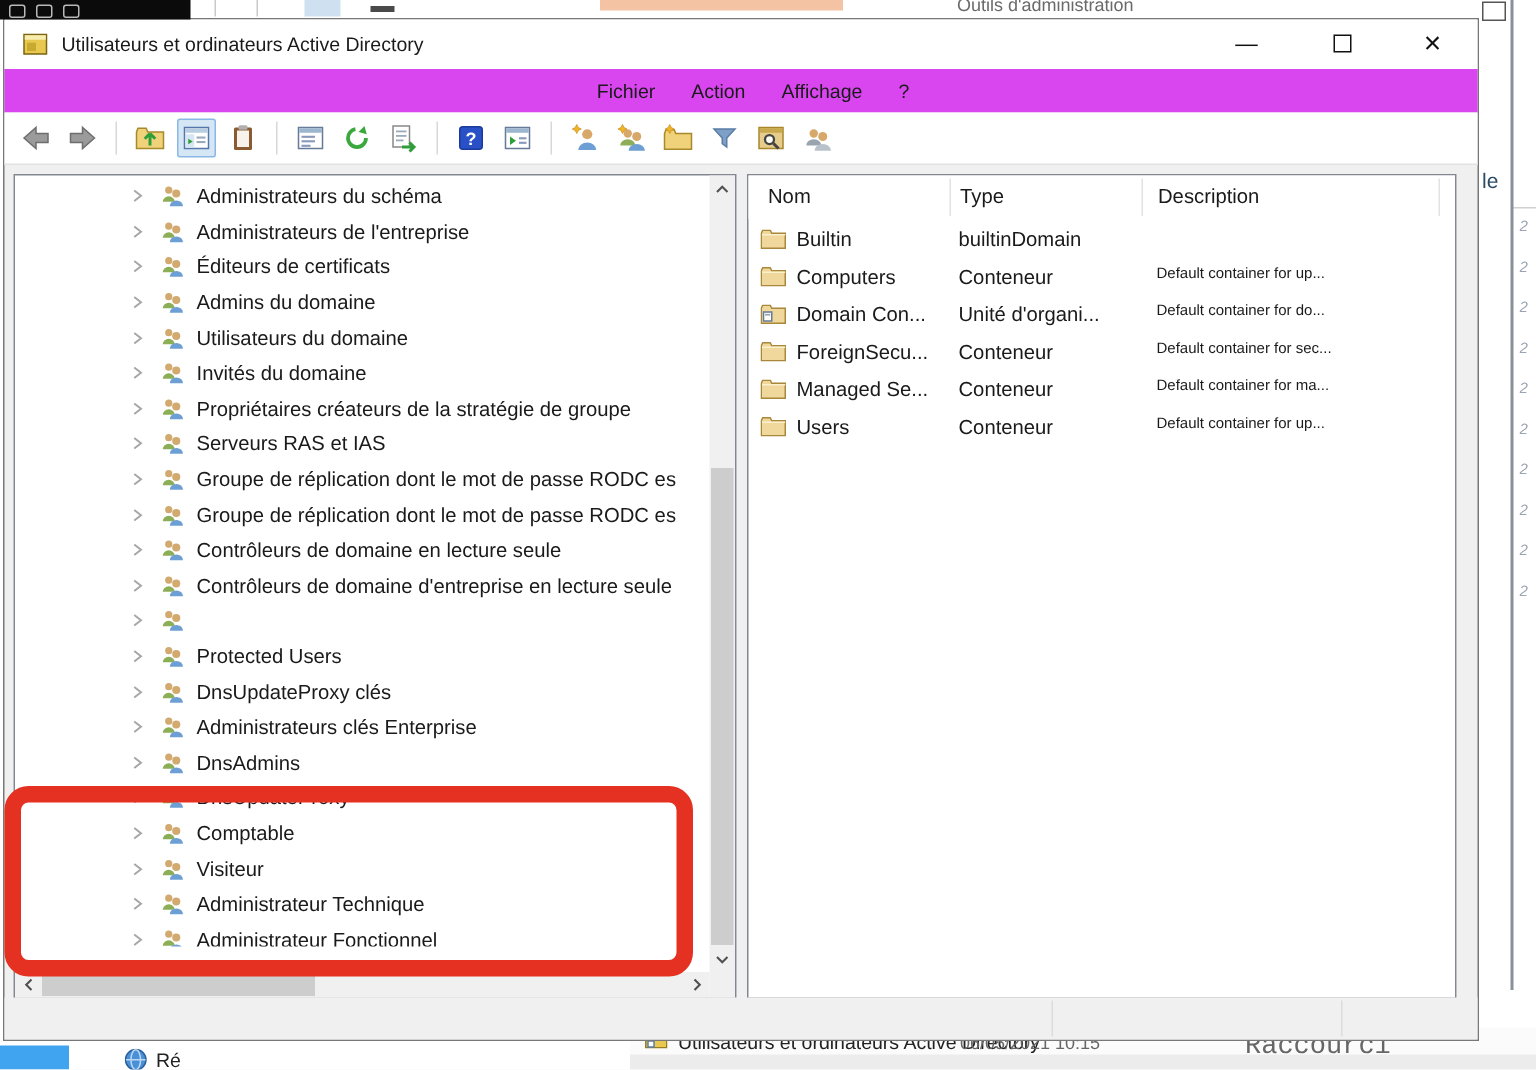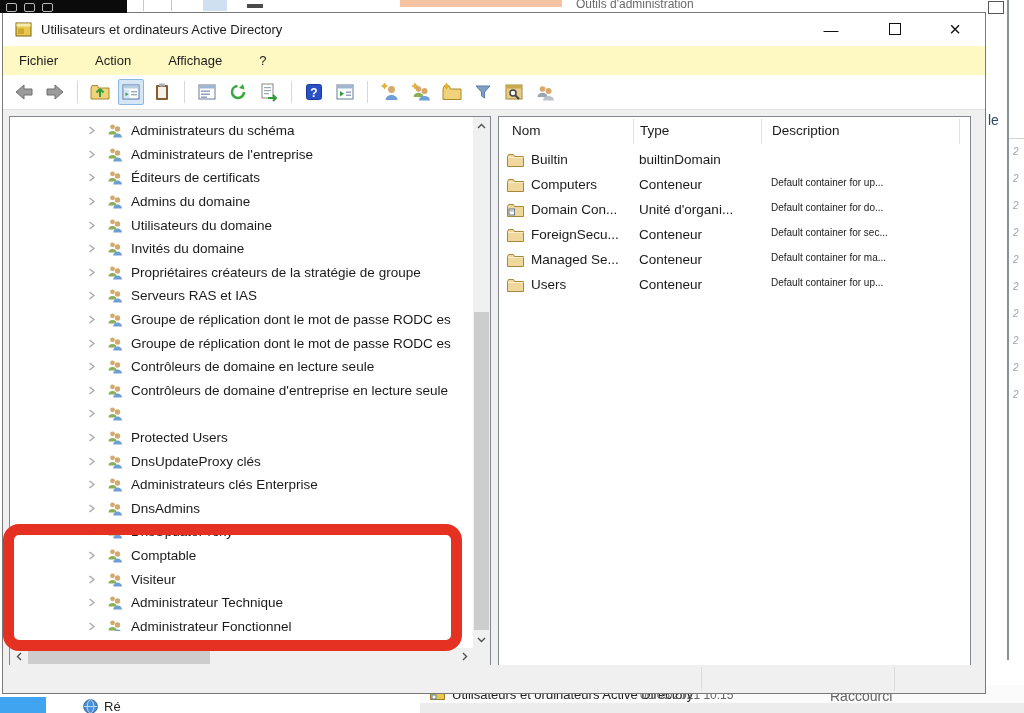--- a/index.html
+++ b/index.html
@@ -7,56 +7,56 @@
           font-family:"Liberation Sans",sans-serif;color:#1a1a1a;}
 
   
   .bg-top{position:absolute;left:0;top:0;width:1024px;height:13px;z-index:4;}
   .bs-black{position:absolute;left:0;top:0;width:127px;height:13px;background:#0b0b0b;}
   .bs-glyph{position:absolute;top:3px;width:9px;height:7px;border:1px solid #b9b9b9;border-radius:2px;}
   .bs-sep{position:absolute;top:0;width:1px;height:11px;background:#c9c9c9;}
   .bs-blue{position:absolute;left:203px;top:0;width:24px;height:11px;background:#cfe0f0;}
   .bs-dash{position:absolute;left:247px;top:4px;width:16px;height:4px;background:#4a4a4a;}
   .bs-salmon{position:absolute;left:400px;top:0;width:162px;height:7px;background:#f4c3a4;}
-  .bs-admin{position:absolute;left:532px;top:0;width:215px;height:9px;overflow:hidden;padding-left:44px;}
+  .bs-admin{position:absolute;left:594px;top:0;width:215px;height:9px;overflow:hidden;padding-left:44px;}
   .bs-admin span{position:relative;top:-6px;font-size:12px;color:#6a6a6a;white-space:nowrap;}
   .bs-restore{position:absolute;left:988px;top:1px;width:14px;height:11px;border:1px solid #555;background:#fff;}
 
   .bg-right{position:absolute;left:986px;top:0;width:38px;height:690px;background:#fff;z-index:1;}
   .br-line{position:absolute;left:21px;top:0;width:2px;height:660px;background:#8a8f98;}
   .br-le{position:absolute;left:2px;top:112px;font-size:14px;color:#2b4a66;}
   .br-underline{position:absolute;left:22px;top:138px;width:16px;height:1px;background:#d0d0d0;}
   .br-frag{position:absolute;left:27px;width:11px;height:12px;overflow:hidden;
            font-size:10px;font-style:italic;color:#9aa5b1;}
 
   .bg-bottom{position:absolute;left:0;top:680px;width:1024px;height:33px;z-index:1;}
   .bb-row{position:absolute;left:420px;top:5px;width:604px;height:18px;background:#fbfbfb;}
   .bb-shortcut-icon{position:absolute;left:10px;top:1px;}
   .bb-name{position:absolute;left:32px;top:2px;font-size:13px;color:#222;white-space:nowrap;}
   .bb-date{position:absolute;left:220px;top:3px;font-size:12px;color:#666;white-space:nowrap;}
-  .bb-type{position:absolute;left:410px;top:3px;font-size:14px;color:#666;white-space:nowrap;}
+  .bb-type{position:absolute;left:410px;top:3px;font-size:18px;color:#666;white-space:nowrap;font-family:Liberation Mono, monospace;}
   .bb-band{position:absolute;left:420px;top:23px;width:604px;height:10px;background:#ececec;}
   .bb-blue{position:absolute;left:0;top:17px;width:46px;height:16px;background:#41a4f0;}
   .bb-globe{position:absolute;left:83px;top:19px;}
   .bb-net{position:absolute;left:104px;top:19px;font-size:13px;color:#222;}
 
   
   .win{position:absolute;left:2px;top:12px;width:984px;height:682px;background:#f0f0f0;
        border:1px solid #787878;box-sizing:border-box;z-index:2;}
   .titlebar{position:absolute;left:0;top:0;width:100%;height:33px;background:#fff;}
   .t-icon{position:absolute;left:12px;top:8px;}
   .t-title{position:absolute;left:38px;top:9px;font-size:13px;color:#1a1a1a;white-space:nowrap;}
   .wc{position:absolute;top:4px;width:36px;height:24px;display:flex;align-items:center;justify-content:center;}
   .wc-min{left:810px;font-size:15px;color:#111;}
   .wc-max{left:874px;}
   .wc-max i{display:block;width:10px;height:10px;border:1.5px solid #111;}
   .wc-close{left:934px;font-size:20px;color:#111;line-height:1;}
 
-  .menubar{position:absolute;left:0;top:33px;width:100%;height:29px;background:#fef9c3;
-           display:flex;align-items:center;padding-left:16px;box-sizing:border-box;gap:37px;}
+  .menubar{position:absolute;left:0;top:33px;width:100%;height:29px;background:#d946ef;
+           display:flex;align-items:center;padding-left:16px;box-sizing:border-box;gap:24px;justify-content:center;}
   .menu-item{font-size:13px;color:#1a1a1a;}
 
   .toolbar{position:absolute;left:0;top:62px;width:100%;height:35px;background:#fff;
            border-bottom:1px solid #e2e2e2;display:flex;align-items:center;
            padding-left:8px;box-sizing:border-box;gap:5px;}
   .tbtn{width:24px;height:24px;display:flex;align-items:center;justify-content:center;border:1px solid transparent;}
   .tbtn.active{background:#d5e6f5;border:1px solid #8ab8e6;border-radius:2px;}
   .tsep{width:1px;height:22px;background:#d8d8d8;margin:0 4px;}
 
   

